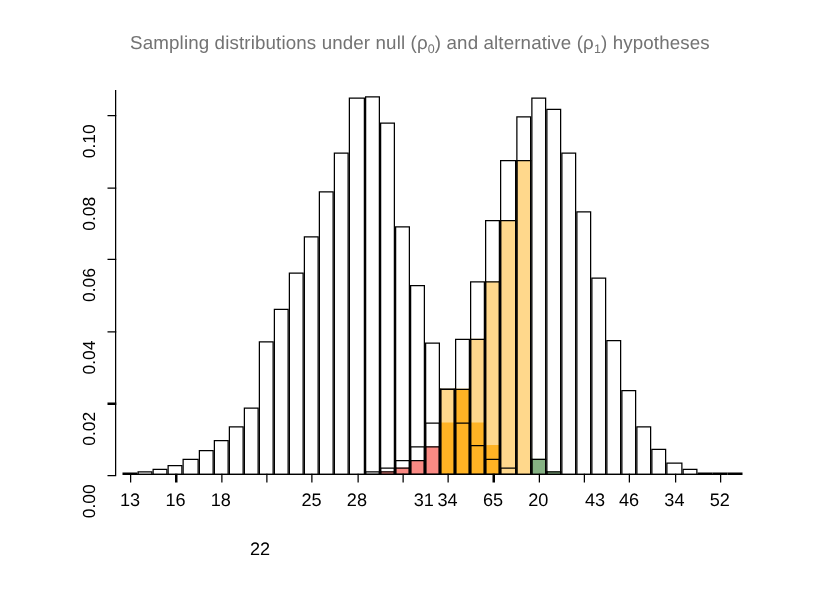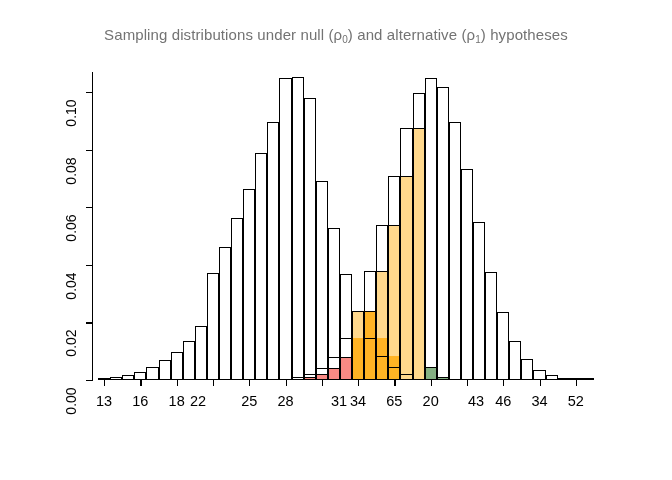--- a/index.html
+++ b/index.html
@@ -250,21 +250,21 @@
 
   <div id="x-axis">
     <div class="x-axis-line" style="left: 12.0952px; width: 471.714px;"></div>
   <div class="x-tick" style="left: 12.0952px;"></div>
       <div class="x-tick-label" style="left: 12.0952px;">13</div>
       <div class="x-tick" style="left: 48.381px;"></div>
       <div class="x-tick-label" style="left: 48.381px;">16</div>
       <div class="x-tick" style="left: 84.6667px;"></div>
       <div class="x-tick-label" style="left: 84.6667px;">18</div>
       <div class="x-tick" style="left: 120.952px;"></div>
-      <div class="x-tick-label" style="left: 106px;">22</div>
+      <div class="x-tick-label" style="left: 116px; margin-top: 39px;">22</div>
       <div class="x-tick" style="left: 157.238px;"></div>
       <div class="x-tick-label" style="left: 157.238px;">25</div>
       <div class="x-tick" style="left: 193.524px;"></div>
       <div class="x-tick-label" style="left: 193.524px;">28</div>
       <div class="x-tick" style="left: 229.81px;"></div>
       <div class="x-tick-label" style="left: 247px;">31</div>
       <div class="x-tick" style="left: 266.095px;"></div>
       <div class="x-tick-label" style="left: 266.095px;">34</div>
       <div class="x-tick" style="left: 302.381px;"></div>
       <div class="x-tick-label" style="left: 302.381px;">65</div>

